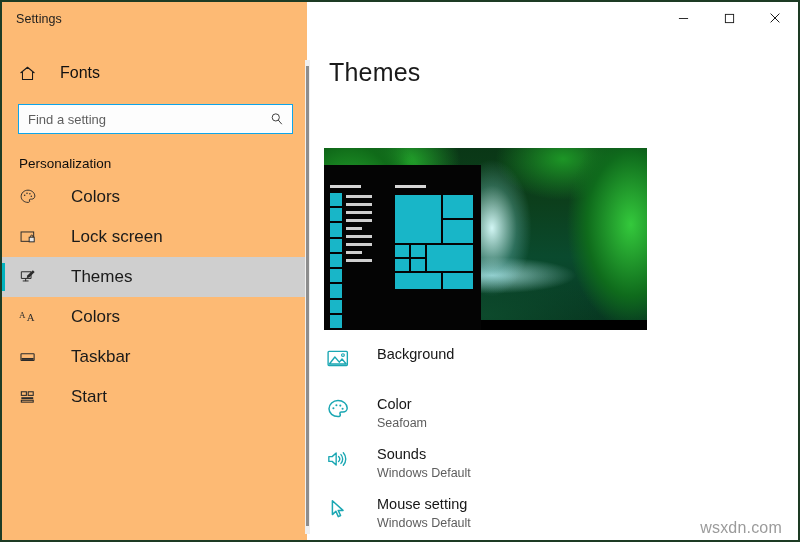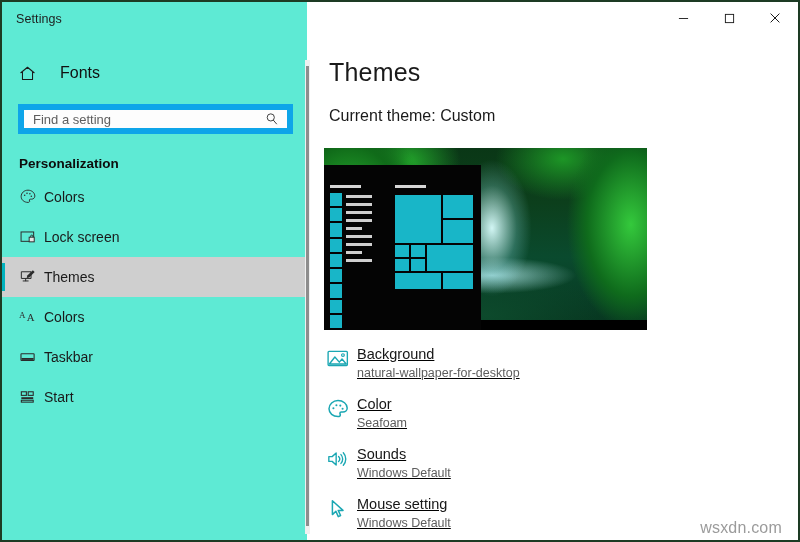--- a/index.html
+++ b/index.html
@@ -20,21 +20,21 @@
     height: 538px;
     background: #ffffff;
     overflow: hidden;
     display: flex;
   }
 
   
   #sidebar {
     width: 305px;
     height: 100%;
-    background: #5eead4;
+    background: #fdba74;
     position: relative;
     flex: 0 0 305px;
   }
 
   .title-bar-left {
     height: 34px;
     display: flex;
     align-items: center;
     padding-left: 14px;
   }
@@ -56,21 +56,21 @@
   .home-label {
     font-size: 16px;
     color: #111;
     margin-left: 12px;
   }
 
   .search-wrap {
     margin: 12px 14px 0 16px;
     height: 30px;
     background: #fdfdfd;
-    border: 6px solid #0ea5e9;
+    border: 1px solid #0ea5e9;
     display: flex;
     align-items: center;
     position: relative;
   }
   .search-wrap input {
     flex: 1;
     border: none;
     outline: none;
     background: transparent;
     font-family: "Liberation Sans", sans-serif;
@@ -83,21 +83,21 @@
   .search-ico {
     position: absolute;
     right: 8px;
     top: 50%;
     transform: translateY(-50%);
     display: flex;
   }
 
   .group-title {
     font-size: 13.5px;
-    font-weight: bold;
+    font-weight: normal;
     color: #0d0d0d;
     padding-left: 17px;
     margin-top: 22px;
     margin-bottom: 6px;
   }
 
   .nav-item {
     height: 40px;
     display: flex;
     align-items: center;
@@ -113,23 +113,23 @@
     width: 3px; height: 28px;
     background: #00b3be;
   }
   .nav-ico {
     width: 24px;
     display: flex;
     align-items: center;
     justify-content: flex-start;
   }
   .nav-label {
-    font-size: 14px;
+    font-size: 17px;
     color: #1a1a1a;
-    margin-left: 1px;
+    margin-left: 28px;
   }
 
   
   #pane-scroll {
     position: absolute;
     left: 303px;
     top: 58px;
     width: 5px;
     bottom: 6px;
     background: #f0f0f0;
@@ -305,21 +305,21 @@
     cursor: pointer;
   }
   .set-ico {
     width: 30px;
     flex: 0 0 30px;
     display: flex;
     align-items: flex-start;
     justify-content: center;
     padding-top: 7px;
   }
-  .set-txt { margin-left: 4px; padding-top: 3px; text-decoration: underline; }
+  .set-txt { margin-left: 24px; padding-top: 3px; }
   .set-name {
     font-size: 14.5px;
     color: #161616;
     line-height: 17px;
   }
   .set-val {
     font-size: 12.5px;
     color: #5d5d5d;
     margin-top: 3px;
     line-height: 15px;
@@ -453,21 +453,20 @@
       </div>
       <div class="win-btn">
         <svg width="12" height="12" viewBox="0 0 12 12">
           <line x1="1.6" y1="1.6" x2="10.4" y2="10.4" stroke="#1a1a1a" stroke-width="1"></line>
           <line x1="10.4" y1="1.6" x2="1.6" y2="10.4" stroke="#1a1a1a" stroke-width="1"></line>
         </svg>
       </div>
     </div>
 
     <div class="page-title">Themes</div>
-    <div class="subtitle">Current theme: Custom</div>
 
     <div class="preview">
       <div class="wall"></div>
 
       <div class="startmenu">
         <div class="sm-barhead"></div>
         <div class="sm-strip">
           <i></i>
             <i></i>
             <i></i>
@@ -511,21 +510,20 @@
       <div class="set-row">
         <span class="set-ico">
           <svg width="22" height="19" viewBox="0 0 24 20">
             <rect x="1.2" y="2.2" width="21" height="15.4" rx="1" fill="none" stroke="#1ba7b3" stroke-width="1.5"></rect>
             <path d="M2.6 16 L8.6 8.4 L13.4 14 L16.4 10.6 L21 16 Z" fill="none" stroke="#1ba7b3" stroke-width="1.5" stroke-linejoin="round"></path>
             <circle cx="17.4" cy="6.3" r="1.5" fill="none" stroke="#1ba7b3" stroke-width="1.3"></circle>
           </svg>
         </span>
         <span class="set-txt">
           <span class="set-name">Background</span>
-          <span class="set-val" style="display:block">natural-wallpaper-for-desktop</span>
         </span>
       </div>
 
       <div class="set-row">
         <span class="set-ico">
           <svg width="22" height="20" viewBox="0 0 22 20">
             <path d="M11 1.6c-5 0-9 3.6-9 8.2 0 4.5 4 7.7 9 7.7 1.4 0 2.3-.7 2.3-1.6 0-.6-.4-1-.4-1.6 0-.7.6-1.2 1.4-1.2h1.6c2.4 0 4.3-1.8 4.3-4 0-4.2-4.1-7.5-9.2-7.5z" fill="none" stroke="#1ba7b3" stroke-width="1.5"></path>
             <circle cx="6.4" cy="9.2" r="1.05" fill="#1ba7b3"></circle>
             <circle cx="9.4" cy="6.2" r="1.05" fill="#1ba7b3"></circle>
             <circle cx="13.3" cy="6.6" r="1.05" fill="#1ba7b3"></circle>

